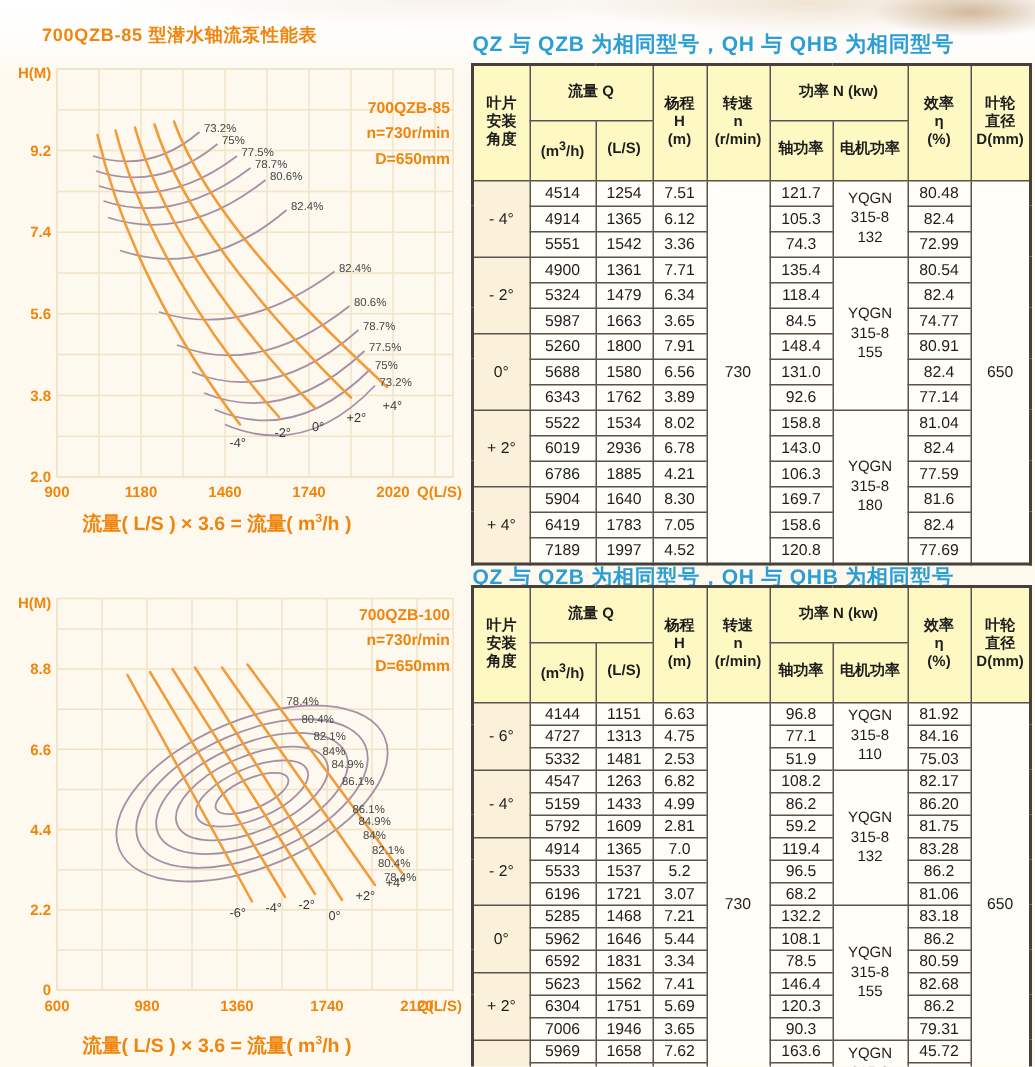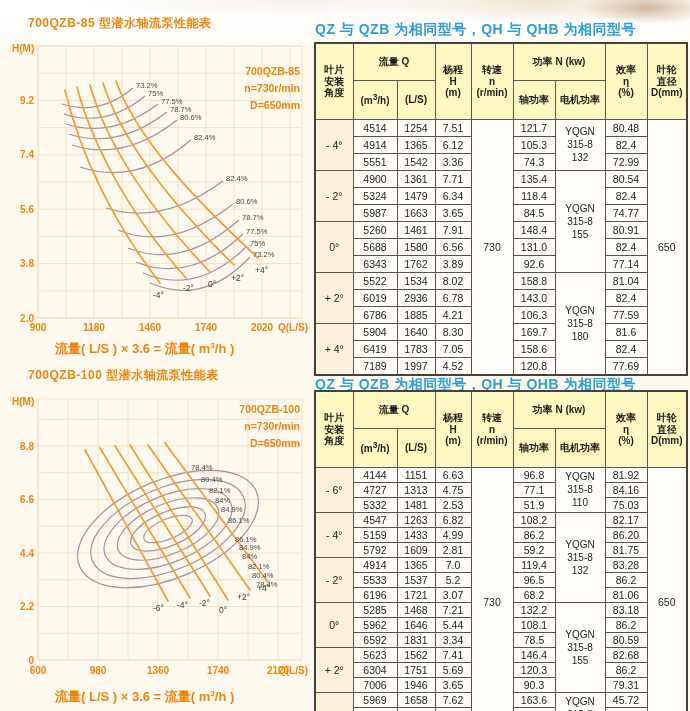--- a/index.html
+++ b/index.html
@@ -210,21 +210,21 @@
         <tr>
           <td>5987</td>
           <td>1663</td>
           <td>3.65</td>
           <td>84.5</td>
           <td>74.77</td>
         </tr>
         <tr>
           <td class="angle" rowspan="3">0°</td>
           <td>5260</td>
-          <td>1461</td>
+          <td>1800</td>
           <td>7.91</td>
           <td>148.4</td>
           <td>80.91</td>
         </tr>
         <tr>
           <td>5688</td>
           <td>1580</td>
           <td>6.56</td>
           <td>131.0</td>
           <td>82.4</td>
@@ -277,21 +277,20 @@
         <tr>
           <td>7189</td>
           <td>1997</td>
           <td>4.52</td>
           <td>120.8</td>
           <td>77.69</td>
         </tr>
       </tbody>
     </table>
 
-  <div class="sec-title" style="left:28px;top:367px;">700QZB-100 型潜水轴流泵性能表</div>
   <div class="note" style="left:315px;top:376px;">QZ 与 QZB 为相同型号，QH 与 QHB 为相同型号</div>
   <div class="chart" style="left:10px;top:393px;">
     <svg id="chart2" width="300" height="300" viewBox="0 0 300 300">
         <g>
           <rect class="grid" x="28" y="6" width="264" height="261"></rect>
           <line class="grid" x1="28" y1="6" x2="28" y2="267"></line>
           <line class="grid" x1="58" y1="6" x2="58" y2="267"></line>
           <line class="grid" x1="88" y1="6" x2="88" y2="267"></line>
           <line class="grid" x1="118" y1="6" x2="118" y2="267"></line>
           <line class="grid" x1="148" y1="6" x2="148" y2="267"></line>

